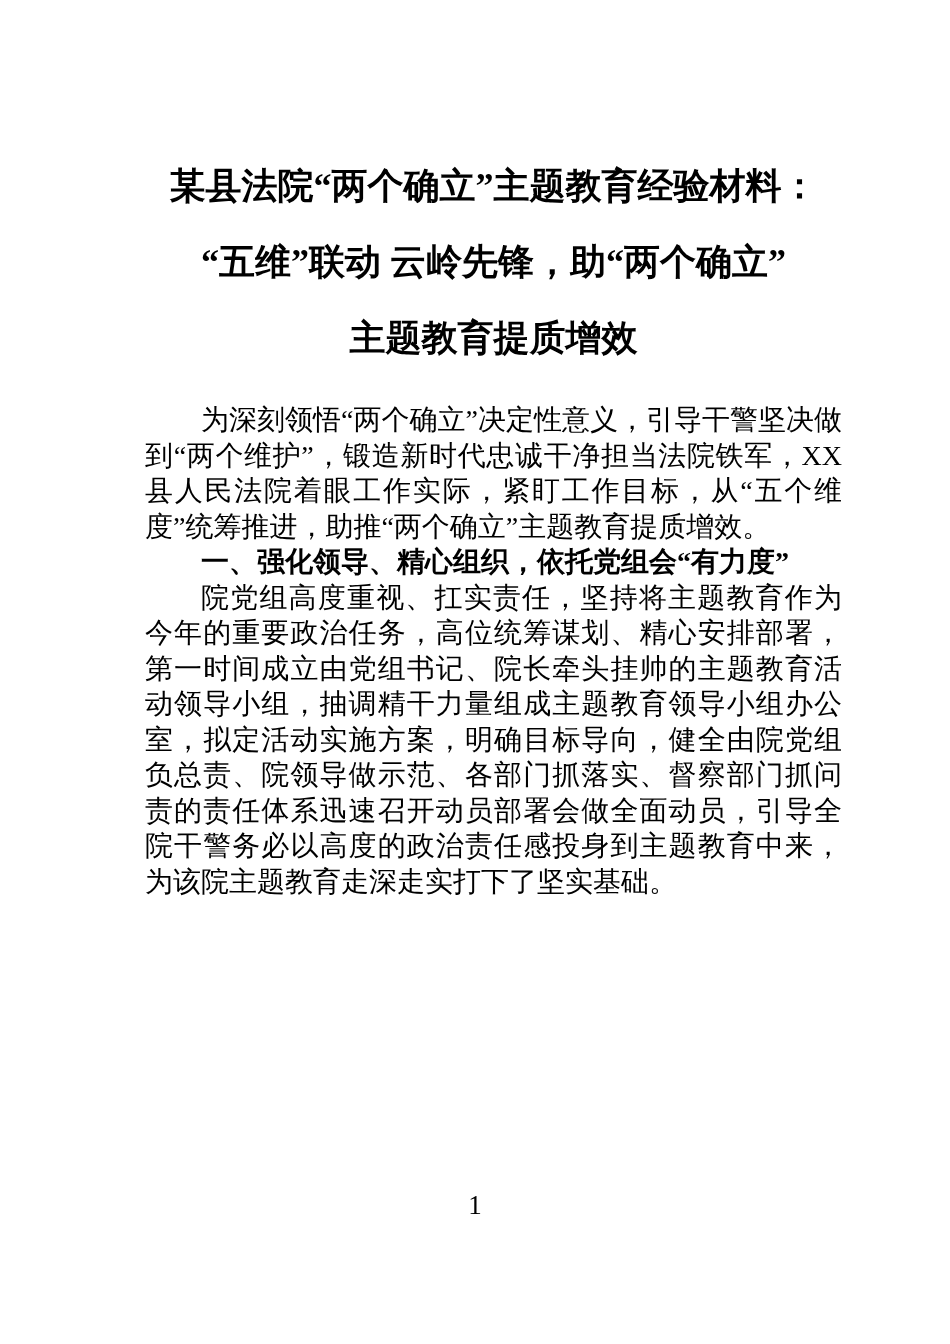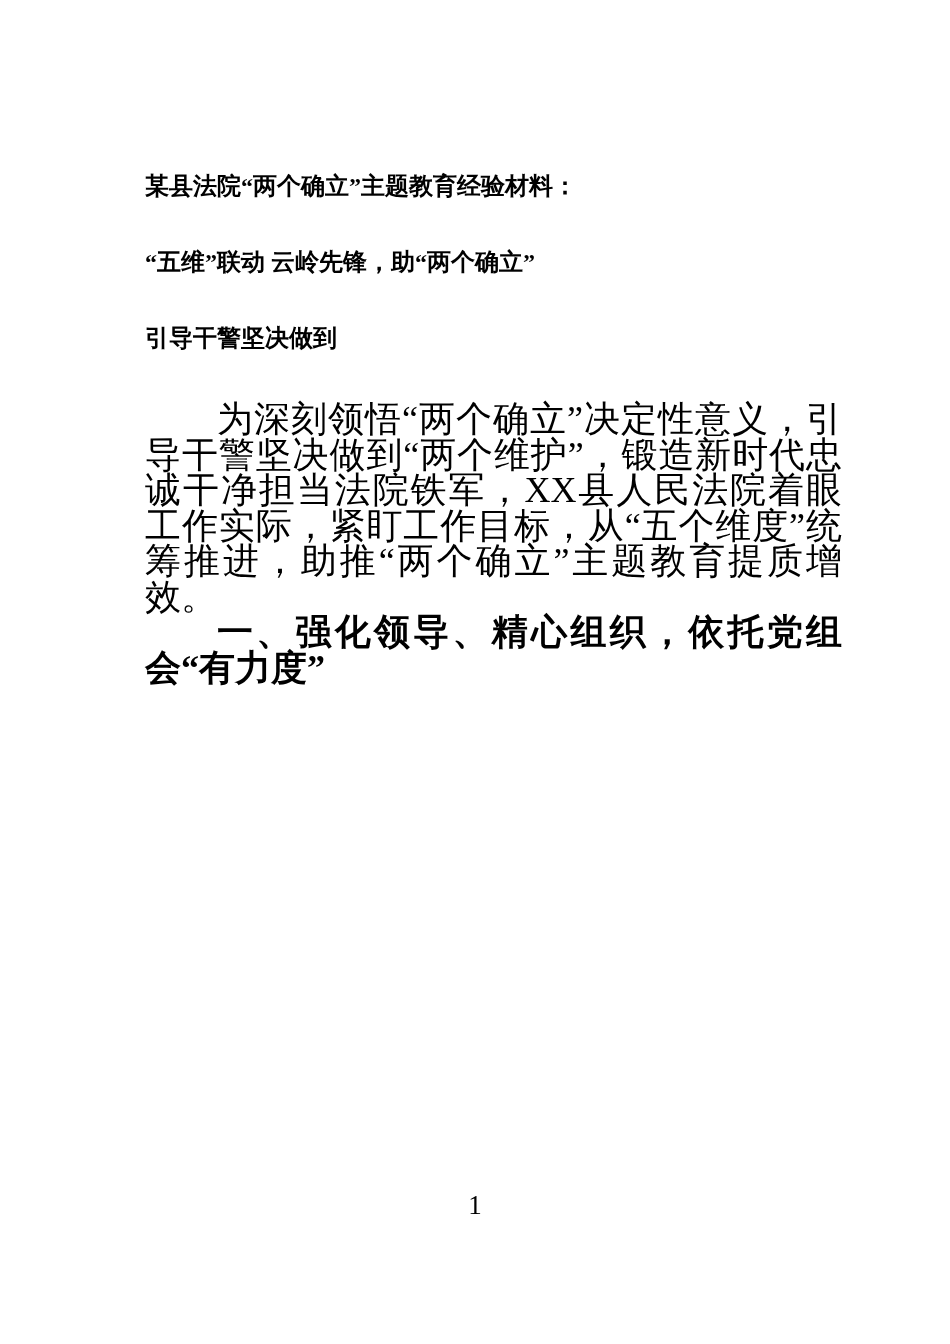--- a/index.html
+++ b/index.html
@@ -18,35 +18,35 @@
     width: 950px;
     height: 1344px;
     background: #ffffff;
     overflow: hidden;
   }
   .doc-title {
     position: absolute;
     top: 148px;
     left: 145px;
     width: 697px;
-    text-align: left;
+    text-align: center;
     font-weight: bold;
-    font-size: 24px;
+    font-size: 36px;
     line-height: 76px;
     letter-spacing: 0px;
   }
   .title-line {
     white-space: nowrap;
   }
   .doc-body {
     position: absolute;
     top: 402px;
     left: 145px;
     width: 697px;
-    font-size: 36px;
+    font-size: 28px;
     line-height: 35.5px;
     text-align: justify;
   }
   .para {
     margin: 0;
     padding: 0;
     text-indent: 2em;
     word-break: break-all;
   }
   .para.heading {
@@ -63,23 +63,24 @@
   }
 </style>
 </head>
 <body>
 
 <div class="page">
 
   <div class="doc-title">
     <div class="title-line">某县法院“两个确立”主题教育经验材料：</div>
     <div class="title-line">“五维”联动 云岭先锋，助“两个确立”</div>
-    <div class="title-line">引导干警坚决做到</div>
+    <div class="title-line">主题教育提质增效</div>
   </div>
 
   <div class="doc-body">
     <p class="para">为深刻领悟“两个确立”决定性意义，引导干警坚决做到“两个维护”，锻造新时代忠诚干净担当法院铁军，XX县人民法院着眼工作实际，紧盯工作目标，从“五个维度”统筹推进，助推“两个确立”主题教育提质增效。</p>
     <p class="para heading">一、强化领导、精心组织，依托党组会“有力度”</p>
+    <p class="para">院党组高度重视、扛实责任，坚持将主题教育作为今年的重要政治任务，高位统筹谋划、精心安排部署，第一时间成立由党组书记、院长牵头挂帅的主题教育活动领导小组，抽调精干力量组成主题教育领导小组办公室，拟定活动实施方案，明确目标导向，健全由院党组负总责、院领导做示范、各部门抓落实、督察部门抓问责的责任体系迅速召开动员部署会做全面动员，引导全院干警务必以高度的政治责任感投身到主题教育中来，为该院主题教育走深走实打下了坚实基础。</p>
   </div>
 
   <div class="page-number">1</div>
 
 </div>
 
 </body></html>

